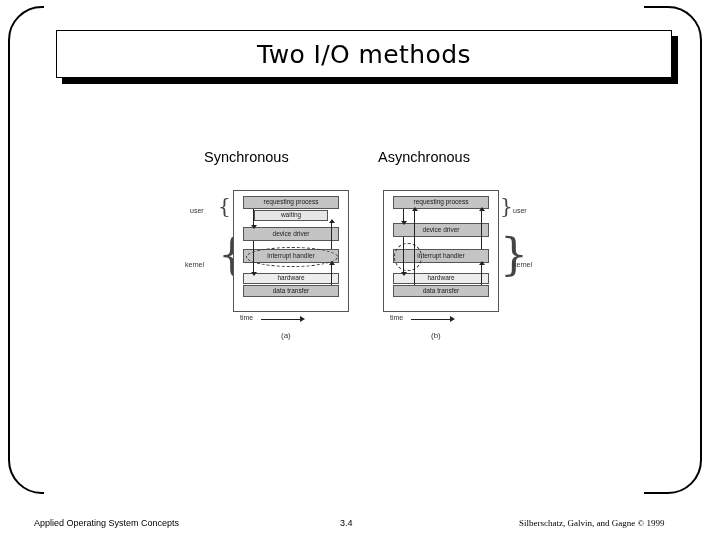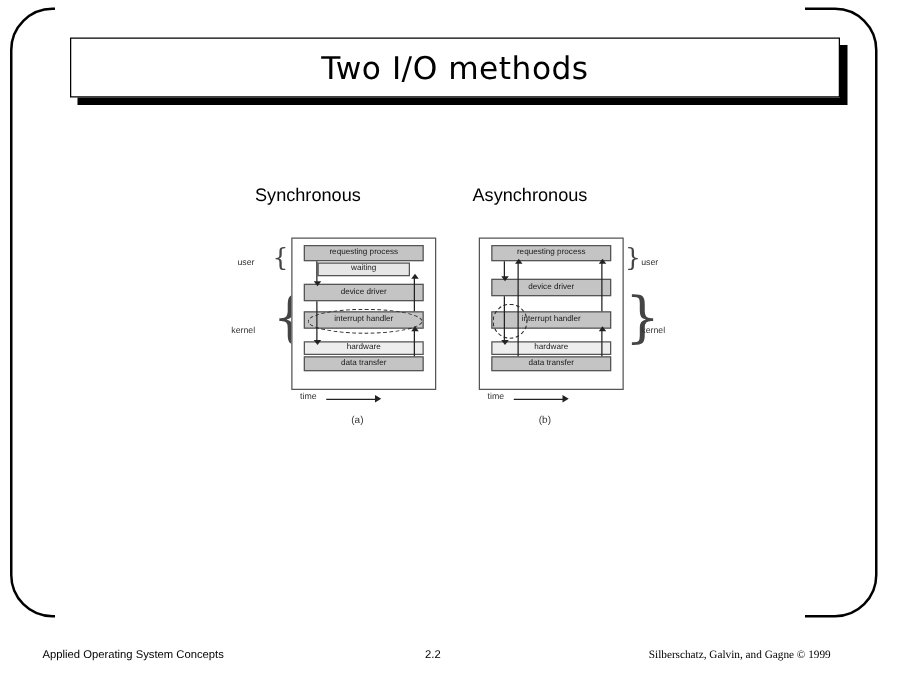--- a/index.html
+++ b/index.html
@@ -275,14 +275,14 @@
   <div class="brace" style="left:315px; top:48px; font-size:44px;">}</div>
   <div class="fig-label" style="left:328px; top:76px;">kernel</div>
 
   <div class="fig-label" style="left:205px; top:129px;">time</div>
   <div class="arrow-h" style="left:226px; top:134px; width:40px;"></div>
   <div class="arrowhead-right" style="left:265px; top:131px;"></div>
   <div class="fig-label" style="left:246px; top:146px; font-size:8px;">(b)</div>
 </div>
 
 <div class="footer-left">Applied Operating System Concepts</div>
-<div class="footer-center">2.2</div>
+<div class="footer-center">3.4</div>
 <div class="footer-right">Silberschatz, Galvin, and Gagne © 1999</div>
 
 </body></html>

